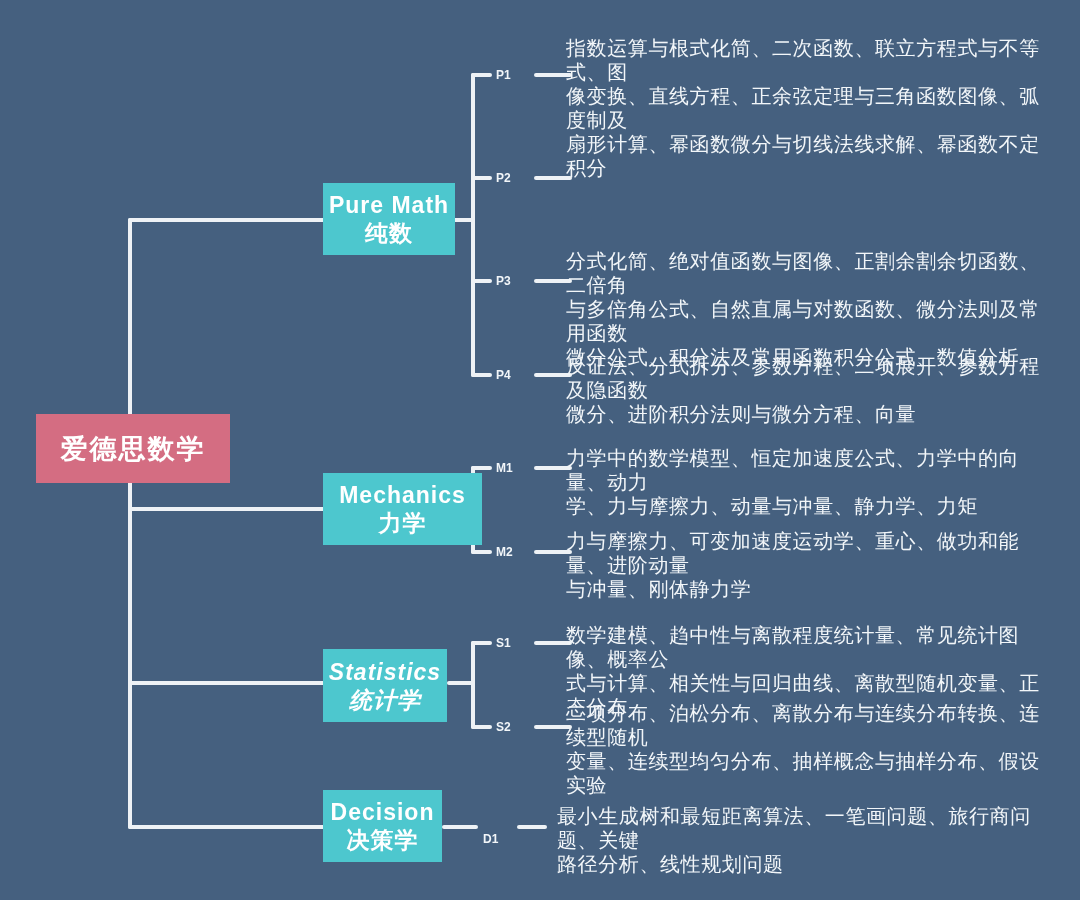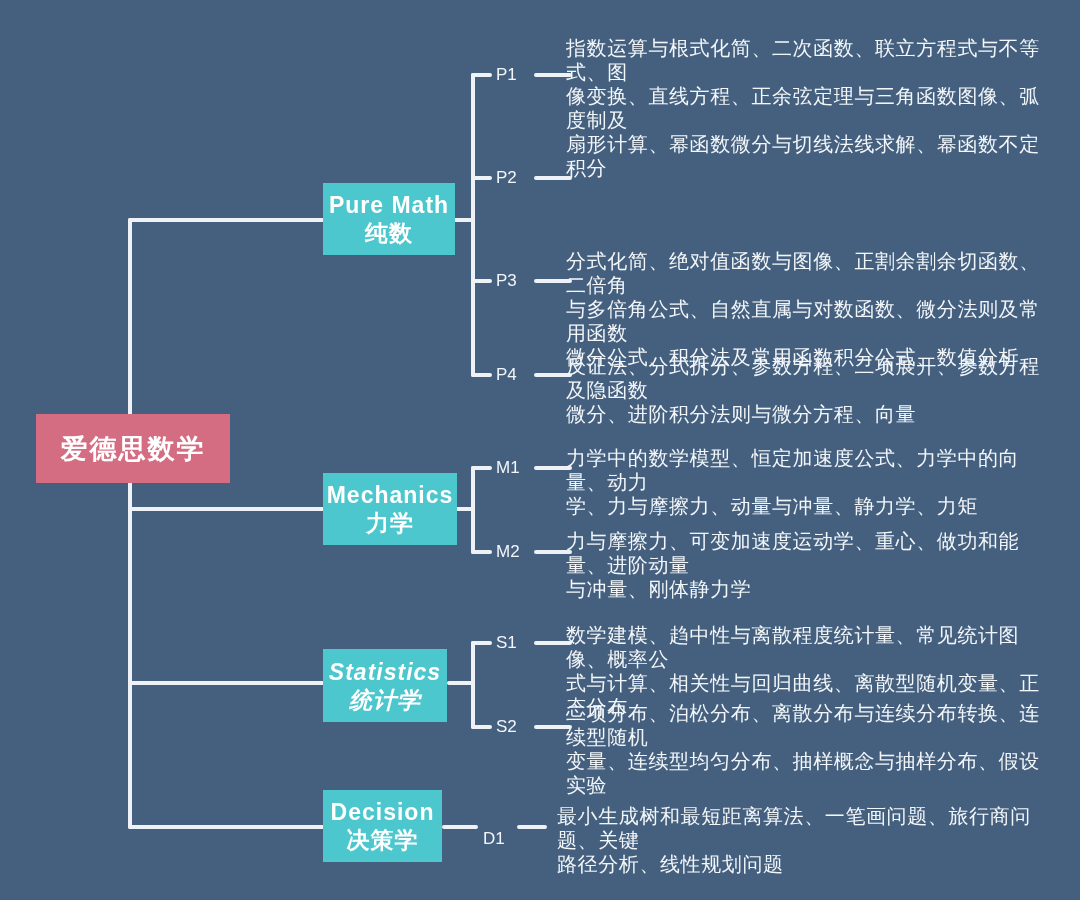--- a/index.html
+++ b/index.html
@@ -16,21 +16,21 @@
   .root{
     background:var(--root-node,#d46d82);
     font-size:27px;font-weight:bold;letter-spacing:2px;
   }
   .branch{
     background:var(--branch-node,#4dc7ce);
     font-size:23px;font-weight:bold;line-height:28px;letter-spacing:1px;
   }
   .code{
     position:absolute;color:var(--text,#f2f6f9);
-    font-size:17px;font-weight:normal;line-height:22px;
+    font-size:12px;font-weight:bold;line-height:22px;
   }
   .topics{
     position:absolute;color:var(--text,#f2f6f9);
     font-size:20px;font-weight:normal;line-height:24px;letter-spacing:0.6px;
     white-space:pre-line;width:482px;
   }
 </style>
 </head>
 <body>
 
@@ -71,21 +71,21 @@
   <div class="ln" style="left:517px;top:825px;width:30px;height:4px;"></div>
 
   <div class="node root" style="left:36px;top:414px;width:194px;height:69px;">
     <span>爱德思数学</span>
   </div>
 
   <div class="node branch" style="left:323px;top:183px;width:132px;height:72px;">
     <span>Pure Math</span>
     <span>纯数</span>
   </div>
-  <div class="node branch" style="left:323px;top:473px;width:134px;height:72px;">
+  <div class="node branch" style="left:323px;top:473px;width:159px;height:72px;">
     <span>Mechanics</span>
     <span>力学</span>
   </div>
   <div class="node branch" style="left:323px;top:649px;width:124px;height:73px;font-style:italic;">
     <span>Statistics</span>
     <span>统计学</span>
   </div>
   <div class="node branch" style="left:323px;top:790px;width:119px;height:72px;">
     <span>Decision</span>
     <span>决策学</span>

